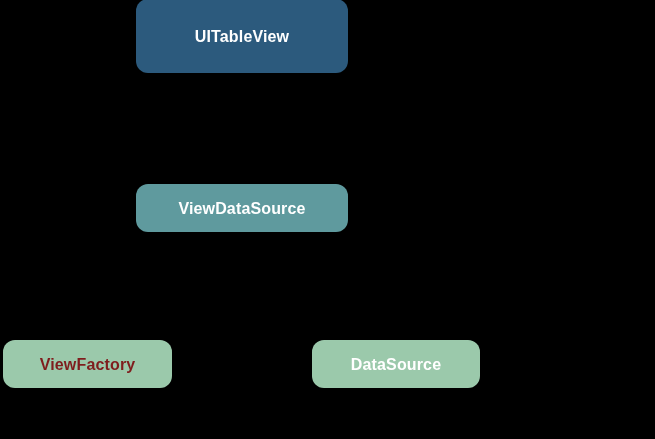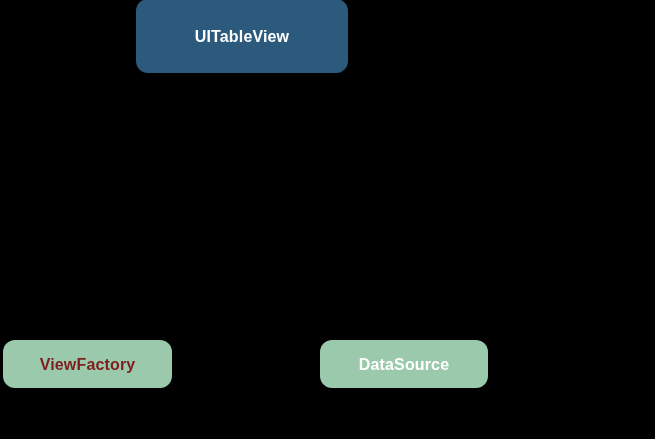--- a/index.html
+++ b/index.html
@@ -52,35 +52,38 @@
     width: 212px;
     height: 48px;
   }
   #node-viewfactory {
     left: 3px;
     top: 340px;
     width: 169px;
     height: 48px;
   }
   #node-datasource {
-    left: 320px;
+    left: 312px;
     top: 340px;
     width: 168px;
     height: 48px;
   }
 </style>
 </head>
 <body style="background-color: rgb(0, 0, 0);">
 
 <div id="diagram-canvas" style="background-color: rgb(0, 0, 0);">
 
   <div class="node" id="node-view" style="background-color: rgb(44, 90, 125); color: rgb(255, 255, 255);">
     <span class="node-line">UITableView</span>
   </div>
 
+  <div class="node" id="node-viewdatasource" style="background-color: rgb(95, 154, 158); color: rgb(255, 255, 255);">
+    <span class="node-line">ViewDataSource</span>
+  </div>
 
   <div class="node" id="node-viewfactory" style="background-color: rgb(155, 201, 171); color: #7f1d1d;">
     <span class="node-line">ViewFactory</span>
   </div>
 
   <div class="node" id="node-datasource" style="background-color: rgb(155, 201, 171); color: rgb(255, 255, 255);">
     <span class="node-line">DataSource</span>
   </div>
 
 </div>

